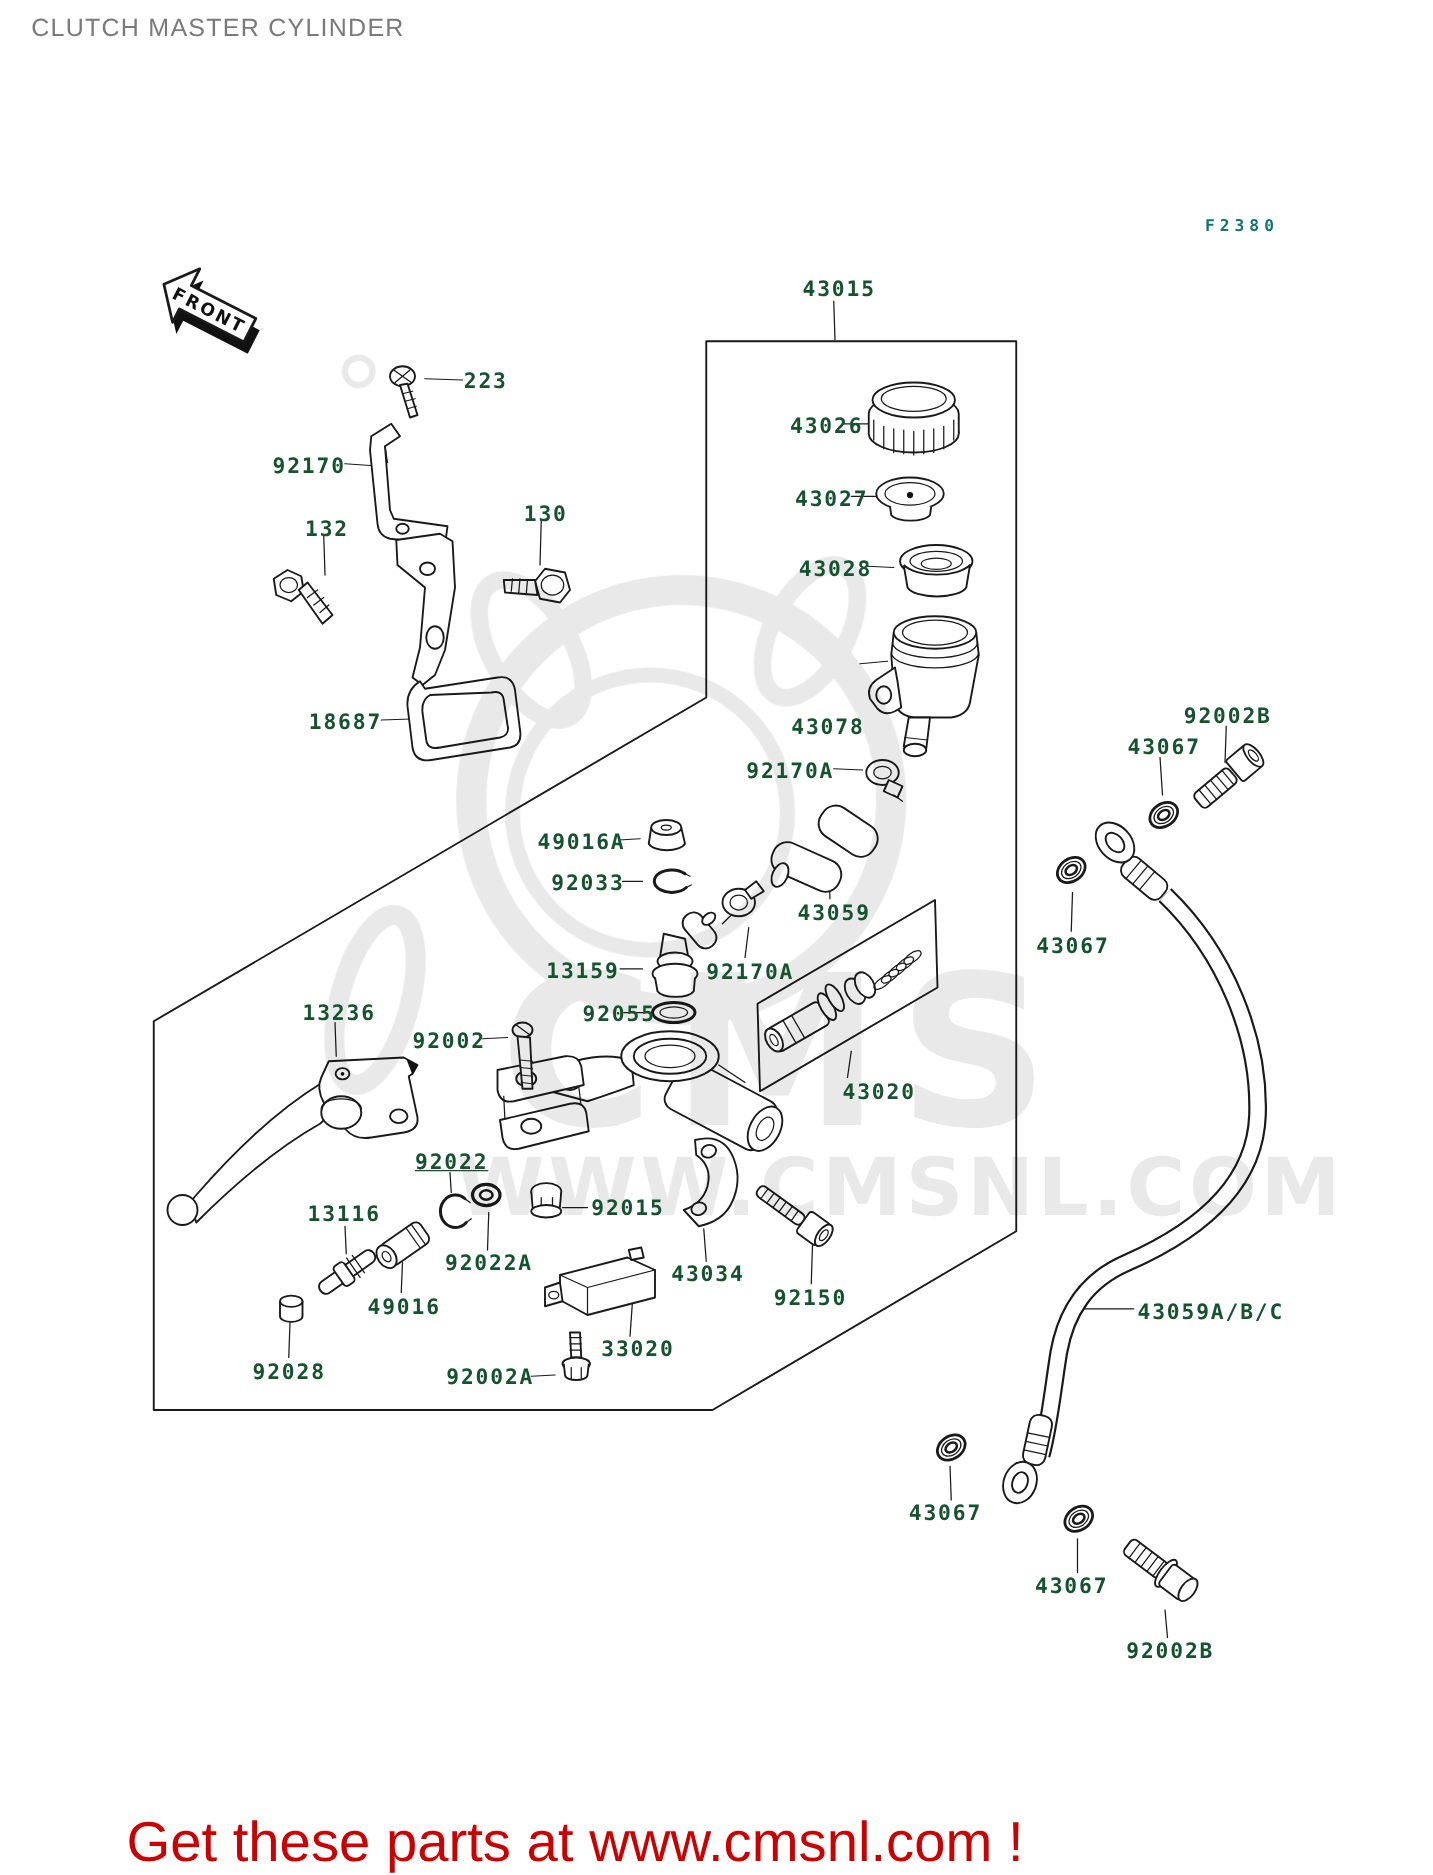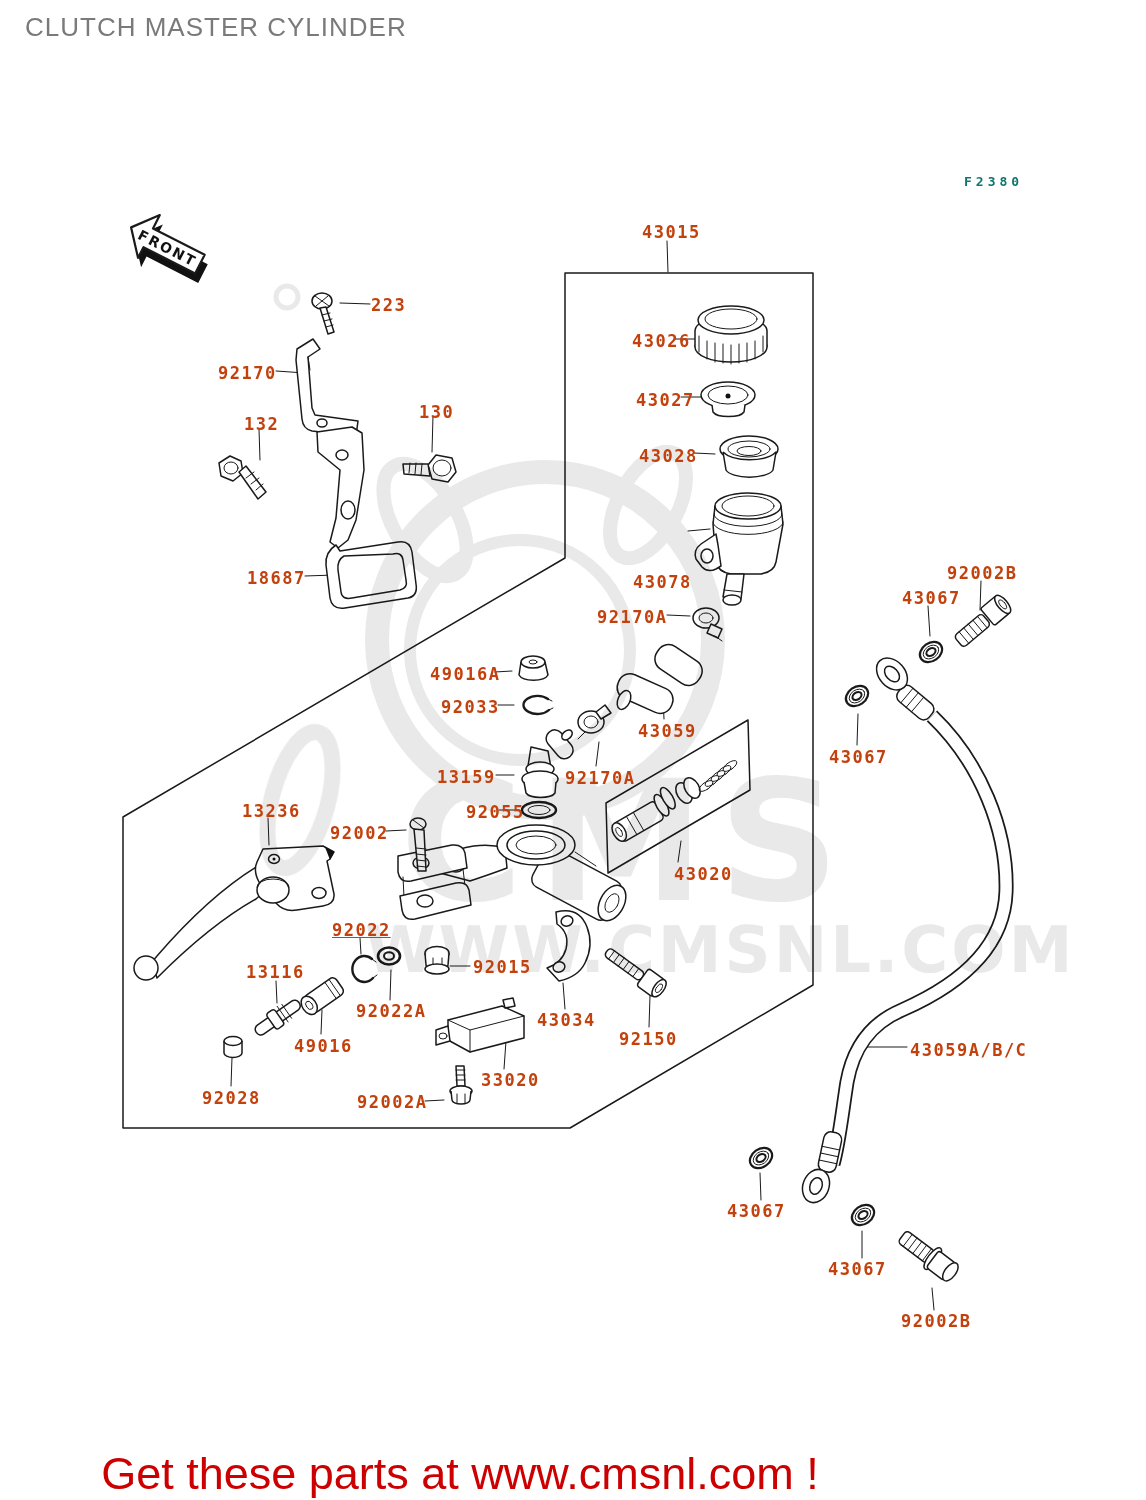--- a/index.html
+++ b/index.html
@@ -1,23 +1,23 @@
 <!DOCTYPE html>
 <html><head>
 <meta charset="utf-8">
 <style>
   html,body{margin:0;padding:0;background:#fff;}
   .page{position:relative;width:1146px;height:1500px;background:#fff;overflow:hidden;
         font-family:"Liberation Sans",sans-serif;}
-  .page-title{position:absolute;left:25px;top:12px;font-size:26px;color:#7a7a7a;
+  .page-title{position:absolute;left:25px;top:12px;font-size:20px;color:#7a7a7a;
               letter-spacing:1px;font-family:"Liberation Sans",sans-serif;}
   .fig-code{position:absolute;left:964px;top:174px;font:bold 13px "DejaVu Sans Mono",monospace;
             letter-spacing:4px;color:#0f766e;}
   .part-label{position:absolute;font:bold 17px "DejaVu Sans Mono",monospace;
-              letter-spacing:1.5px;color:#c2410c;white-space:nowrap;cursor:pointer;}
+              letter-spacing:1.5px;color:#14532d;white-space:nowrap;cursor:pointer;}
   .footer-banner{position:absolute;left:460px;top:1448px;transform:translateX(-50%);
                  font-size:45px;color:#cc0000;white-space:nowrap;
                  font-family:"Liberation Sans",sans-serif;}
   svg.art{position:absolute;left:0;top:0;}
   svg.art *{vector-effect:non-scaling-stroke;}
   .ln{stroke:#1a1a1a;stroke-width:1.5;fill:none;stroke-linecap:round;stroke-linejoin:round;}
   .w{stroke:#1a1a1a;stroke-width:1.5;fill:#ffffff;stroke-linejoin:round;}
   .blk{fill:#111;stroke:none;}
   .thin{stroke-width:1;}
   .thick{stroke-width:2.4;}

